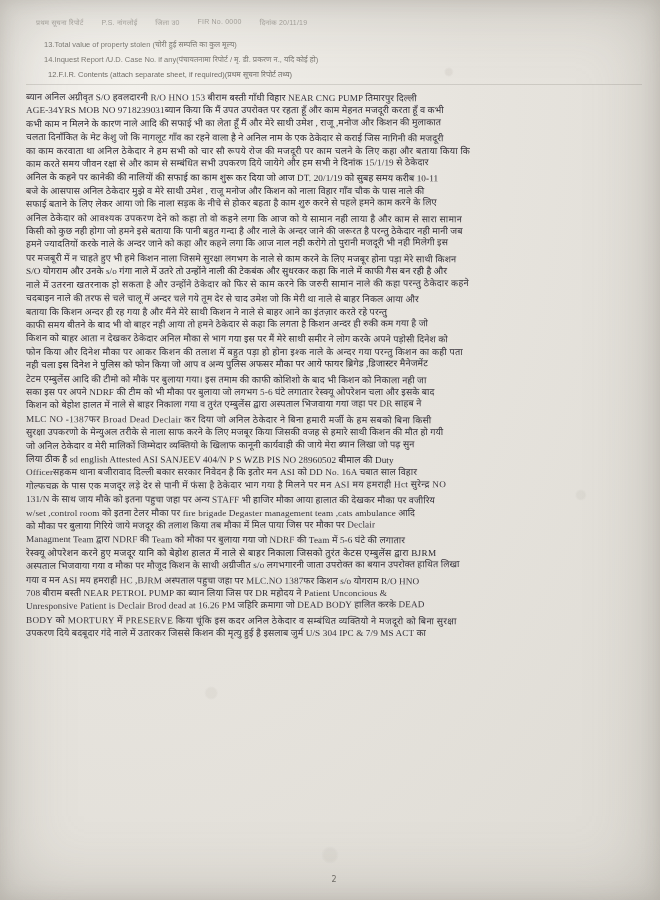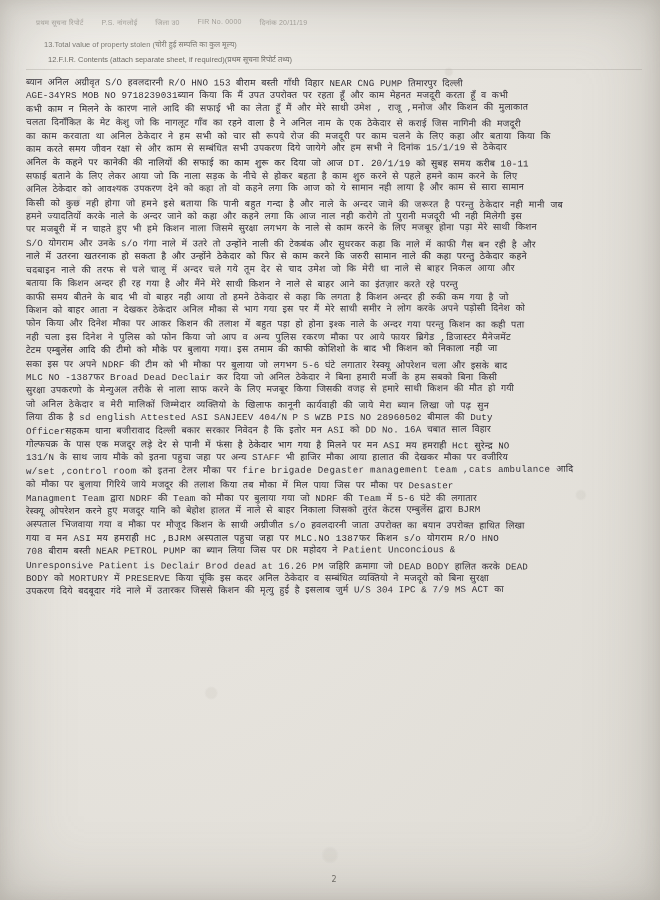--- a/index.html
+++ b/index.html
@@ -68,21 +68,21 @@
     color: #6f6c66;
     margin: 0 0 5px 18px;
     opacity: .9;
     font-family: "Liberation Sans", sans-serif;
   }
   .printed-line.indent2 { margin-left: 22px; }
   .printed-line.bold-ish { color: #5f5c57; }
 
   
   .hand {
-    font-family: Liberation Mono, monospace;
+    font-family: Liberation Serif, serif;
     color: #2e2b33;
     font-size: 9.2px;
     line-height: 13.4px;
     text-align: justify;
     letter-spacing: .1px;
     padding-right: 4px;
   }
   .hand .ln {
     display: block;
     white-space: nowrap;
@@ -120,58 +120,61 @@
 
     <div class="printed-row">
       <span>प्रथम सूचना रिपोर्ट</span>
       <span>P.S. नांगलोई</span>
       <span>जिला उ0</span>
       <span>FIR No. 0000</span>
       <span>दिनांक 20/11/19</span>
     </div>
 
     <div class="printed-line">13.Total value of property stolen (चोरी हुई सम्पत्ति का कुल मूल्य)</div>
+    <div class="printed-line">14.Inquest Report /U.D. Case No. if any(पंचायतनामा रिपोर्ट / मृ. डी. प्रकरण न., यदि कोई हो)</div>
     <div class="printed-line indent2 bold-ish">12.F.I.R. Contents (attach separate sheet, if required)(प्रथम सूचना रिपोर्ट तथ्य)</div>
     <div class="rule"></div>
 
     <div class="hand">
       <span class="ln">ब्यान अनिल अग्रीवृत S/O हवलदारनी R/O HNO 153 बीराम बस्ती गाँधी विहार NEAR CNG PUMP तिमारपुर  दिल्ली</span>
       <span class="ln">AGE-34YRS  MOB NO  9718239031ब्यान किया कि मैं  उपत उपरोक्त पर रहता हूँ और काम मेहनत मजदूरी करता हूँ व कभी</span>
       <span class="ln">कभी काम न मिलने के कारण नाले आदि की सफाई भी का लेता हूँ मैं और मेरे साथी उमेश , राजू ,मनोज और किशन की मुलाकात</span>
       <span class="ln">चलता दिनाँकित के मेट केशु जो कि नागलूट गाँव का रहने वाला है ने अनिल नाम के एक ठेकेदार से कराई जिस नागिनी की मजदूरी</span>
       <span class="ln">का काम करवाता था अनिल ठेकेदार ने हम सभी को चार सौ रूपये रोज की मजदूरी पर काम चलने के लिए कहा और बताया किया कि</span>
       <span class="ln">काम करते समय जीवन रक्षा से और काम से सम्बंधित सभी उपकरण दिये जायेगे और हम सभी ने दिनांक 15/1/19 से ठेकेदार</span>
       <span class="ln">अनिल के कहने पर कानेकी की नालियों की सफाई का काम शुरू कर दिया जो आज DT. 20/1/19 को सुबह समय करीब 10-11</span>
+      <span class="ln">बजे के आसपास अनिल ठेकेदार मुझे व मेरे साथी उमेश , राजू मनोज और किशन को नाला विहार गाँव चौक के पास नाले की</span>
       <span class="ln">सफाई बताने के लिए लेकर आया जो कि नाला सड़क के नीचे से होकर बहता है काम शुरु करने से पहले हमने काम करने के लिए</span>
       <span class="ln">अनिल ठेकेदार को आवश्यक उपकरण देने को कहा तो वो कहने लगा कि आज को ये सामान नही लाया है और काम से सारा सामान</span>
       <span class="ln">किसी को कुछ नही होगा जो हमने इसे बताया कि पानी बहुत गन्दा है और नाले के अन्दर जाने की जरूरत है परन्तु ठेकेदार नही मानी जब</span>
       <span class="ln">हमने ज्यादतियों करके नाले के अन्दर जाने को कहा और कहने लगा कि आज नाल नही करोगे तो पुरानी मजदूरी भी नही मिलेगी इस</span>
       <span class="ln">पर मजबूरी में न चाहते हुए भी हमे किशन नाला जिसमे सुरक्षा लगभग के नाले से काम करने के लिए मजबूर होना पड़ा मेरे साथी किशन</span>
       <span class="ln">S/O योगराम और उनके s/o गंगा नाले में उतरे तो उन्होंने नाली की टेकबंक और सुधरकर कहा कि नाले में काफी गैस बन रही है और</span>
       <span class="ln">नाले में उतरना खतरनाक हो सकता है और उन्होंने ठेकेदार को फिर से काम करने कि जरुरी सामान नाले की कहा परन्तु ठेकेदार कहने</span>
       <span class="ln">चदबाइन नाले की तरफ से चले चालू में अन्दर चले गये तूम देर से चाद उमेश जो कि मेरी था नाले से बाहर निकल आया और</span>
       <span class="ln">बताया कि किशन अन्दर ही रह गया है और मैंने मेरे साथी किशन ने नाले से बाहर आने का इंतज़ार करते रहे परन्तु</span>
       <span class="ln">काफी समय बीतने के बाद भी वो बाहर नही आया तो हमने ठेकेदार से कहा कि लगता है किशन अन्दर ही रुकी कम गया है जो</span>
       <span class="ln">किशन को बाहर आता न देखकर ठेकेदार अनिल मौका से भाग गया इस पर मैं मेरे साथी समीर ने लोग करके अपने पड़ोसी दिनेश को</span>
       <span class="ln">फोन किया और दिनेश मौका पर आकर किशन की तलाश में बहुत पड़ा हो होना इश्क नाले के अन्दर गया परन्तु किशन का कही पता</span>
-      <span class="ln">नही चला इस दिनेश ने पुलिस को फोन किया जो आप व अन्य पुलिस रकरण मौका पर आये फायर ब्रिगेड ,डिजास्टर मैनेजमेंट</span>
+      <span class="ln">नही चला इस दिनेश ने पुलिस को फोन किया जो आप व अन्य पुलिस अफसर मौका पर आये फायर ब्रिगेड ,डिजास्टर मैनेजमेंट</span>
       <span class="ln">टेटम एम्बुलेंस आदि की टीमो को मौके पर बुलाया गया। इस तमाम की काफी कोशिशो के बाद भी किशन को निकाला नही जा</span>
       <span class="ln">सका इस पर अपने NDRF की टीम को भी मौका पर बुलाया जो लगभग 5-6 घंटे लगातार रेस्क्यू ओपरेशन चला और इसके बाद</span>
+      <span class="ln">किशन को बेहोश हालत में नाले से बाहर निकाला गया व तुरंत एम्बुलेंस द्वारा अस्पताल भिजवाया गया जहा पर DR साहब ने</span>
       <span class="ln">MLC NO -1387फर Broad Dead Declair कर दिया जो अनिल ठेकेदार ने बिना हमारी मर्जी के हम सबको बिना किसी</span>
       <span class="ln">सुरक्षा उपकरणो के मेन्युअल तरीके से नाला साफ करने के लिए मजबूर किया जिसकी वजह से हमारे साथी किशन की मौत हो गयी</span>
       <span class="ln">जो अनिल ठेकेदार व मेरी मालिकों जिम्मेदार व्यक्तियो के खिलाफ कानूनी कार्यवाही की जाये मेरा ब्यान लिखा जो पढ़ सुन</span>
       <span class="ln">लिया ठीक है sd english Attested ASI SANJEEV 404/N P S WZB PIS NO 28960502 बीमाल की Duty</span>
       <span class="ln">Officerसहकम  थाना बजीरावाद दिल्ली  बकार सरकार निवेदन है कि इतोर मन ASI को DD No. 16A चबात साल विहार</span>
       <span class="ln">गोल्फचक्र के पास एक मजदूर लड़े देर से पानी में फंसा है ठेकेदार भाग गया है मिलने पर मन ASI मय हमराही Hct सुरेन्द्र NO</span>
       <span class="ln">131/N के साथ जाय मौके को इतना पहुचा  जहा पर अन्य STAFF भी हाजिर मौका आया हालात की देखकर मौका पर वजीरिय</span>
       <span class="ln">w/set ,control room को इतना टेलर मौका पर fire brigade Degaster management team ,cats ambulance आदि</span>
-      <span class="ln">को मौका पर बुलाया गिरिये जाये मजदूर की तलाश किया तब मौका में मिल पाया जिस पर मौका पर Desaster</span>
+      <span class="ln">को मौका पर बुलाया गिरिये जाये मजदूर की तलाश किया तब मौका में मिल पाया जिस पर मौका पर Declair</span>
       <span class="ln">Managment Team द्वारा NDRF की Team को मौका पर बुलाया गया जो NDRF की Team में 5-6 घंटे की लगातार</span>
       <span class="ln">रेस्क्यू ओपरेशन करने हुए मजदूर यानि को बेहोश हालत में नाले से बाहर निकाला जिसको तुरंत केटस एम्बुलेंस द्वारा BJRM</span>
-      <span class="ln">अस्पताल भिजवाया गया व मौका पर मौजूद किशन के साथी अग्रीजीत s/o हवलदारनी जाता उपरोक्त का बयान उपरोक्त हाथित लिखा</span>
+      <span class="ln">अस्पताल भिजवाया गया व मौका पर मौजूद किशन के साथी अग्रीजीत s/o लगभगारनी जाता उपरोक्त का बयान उपरोक्त हाथित लिखा</span>
       <span class="ln">गया व मन ASI मय हमराही HC ,BJRM अस्पताल पहुचा जहा पर  MLC.NO 1387फर  किशन s/o योगराम R/O HNO</span>
       <span class="ln">708 बीराम बस्ती NEAR PETROL PUMP का ब्यान लिया जिस पर DR महोदय ने Patient Unconcious &amp;</span>
       <span class="ln">Unresponsive  Patient is Declair Brod dead at 16.26 PM जहिरि क्रमागा जो DEAD BODY हालित करके DEAD</span>
       <span class="ln">BODY को MORTURY में PRESERVE किया चूंकि इस कदर अनिल ठेकेदार व सम्बंधित व्यक्तियो ने मजदूरो को बिना सुरक्षा</span>
       <span class="ln">उपकरण दिये बदबूदार गंदे नाले में उतारकर जिससे किशन की मृत्यु हुई है इसलाब जुर्म U/S 304 IPC &amp; 7/9 MS ACT का</span>
     </div>
 
     <div class="pagenum">2</div>
   </div>
 

